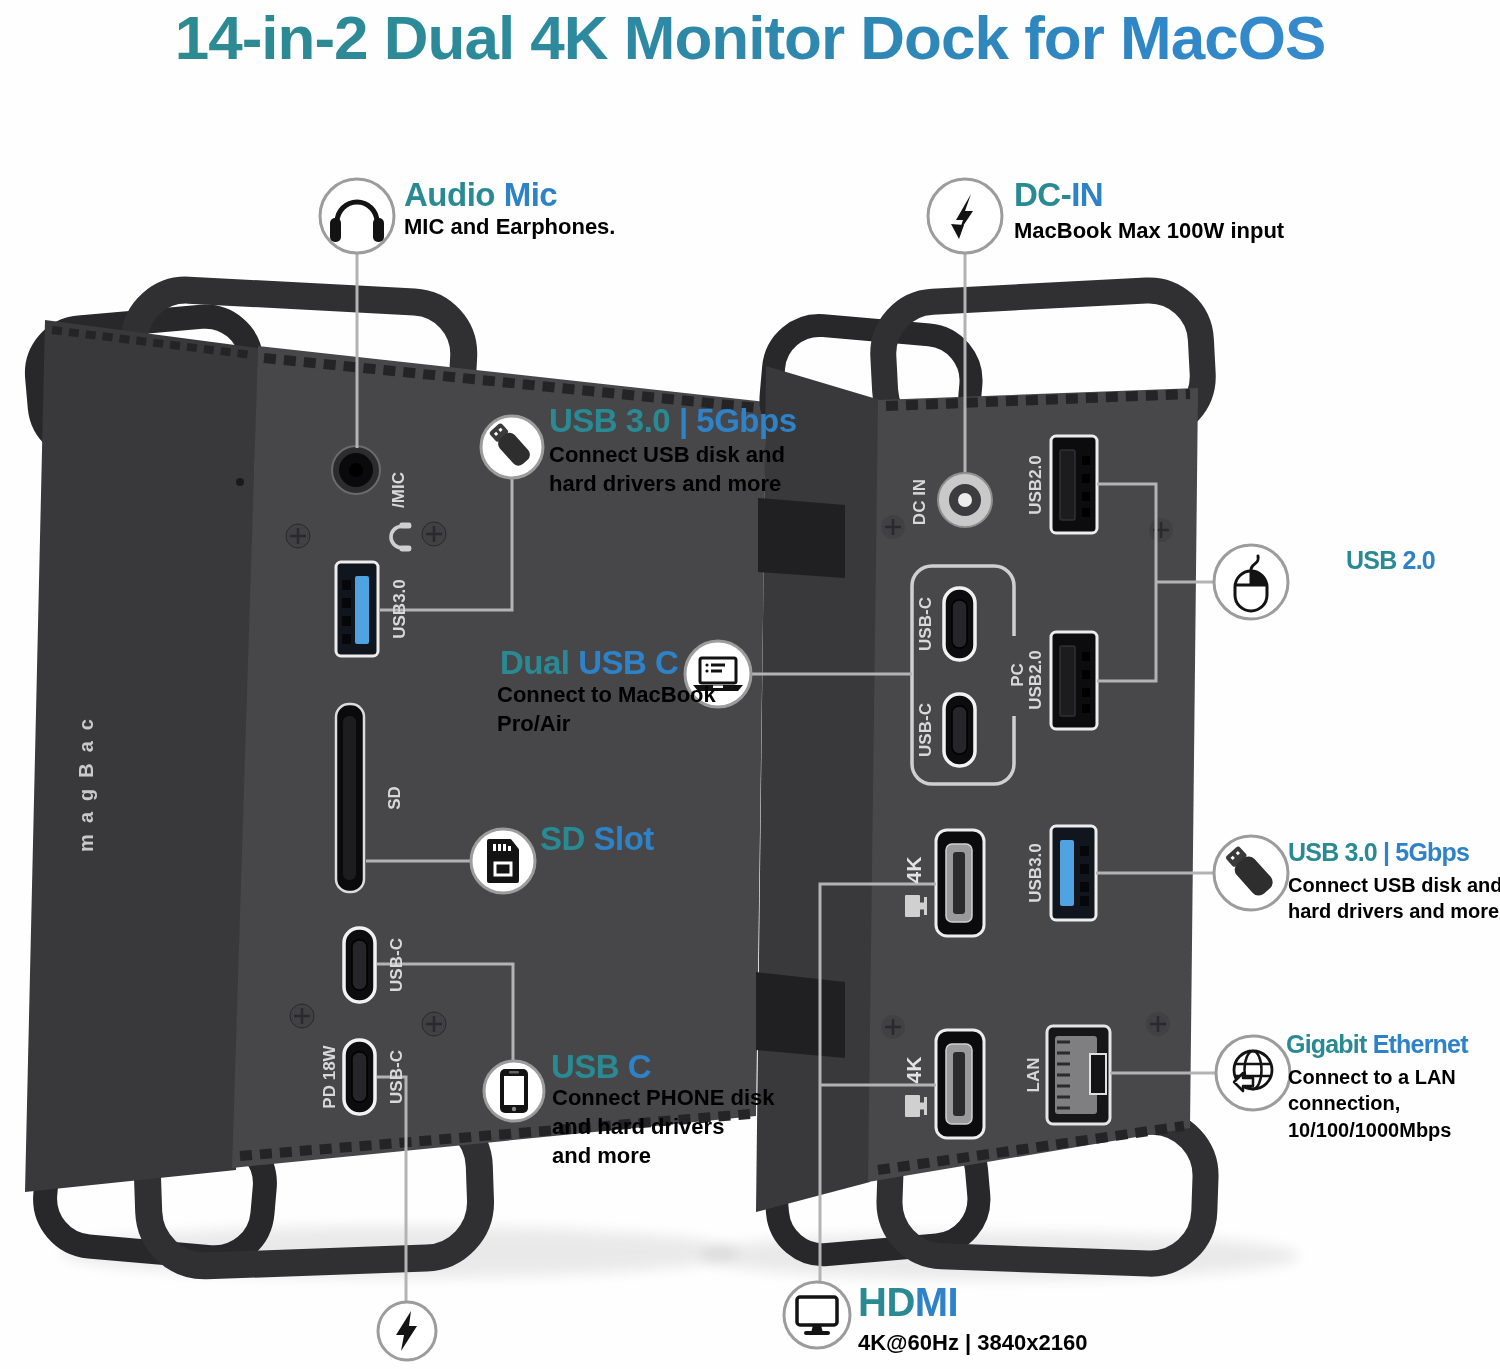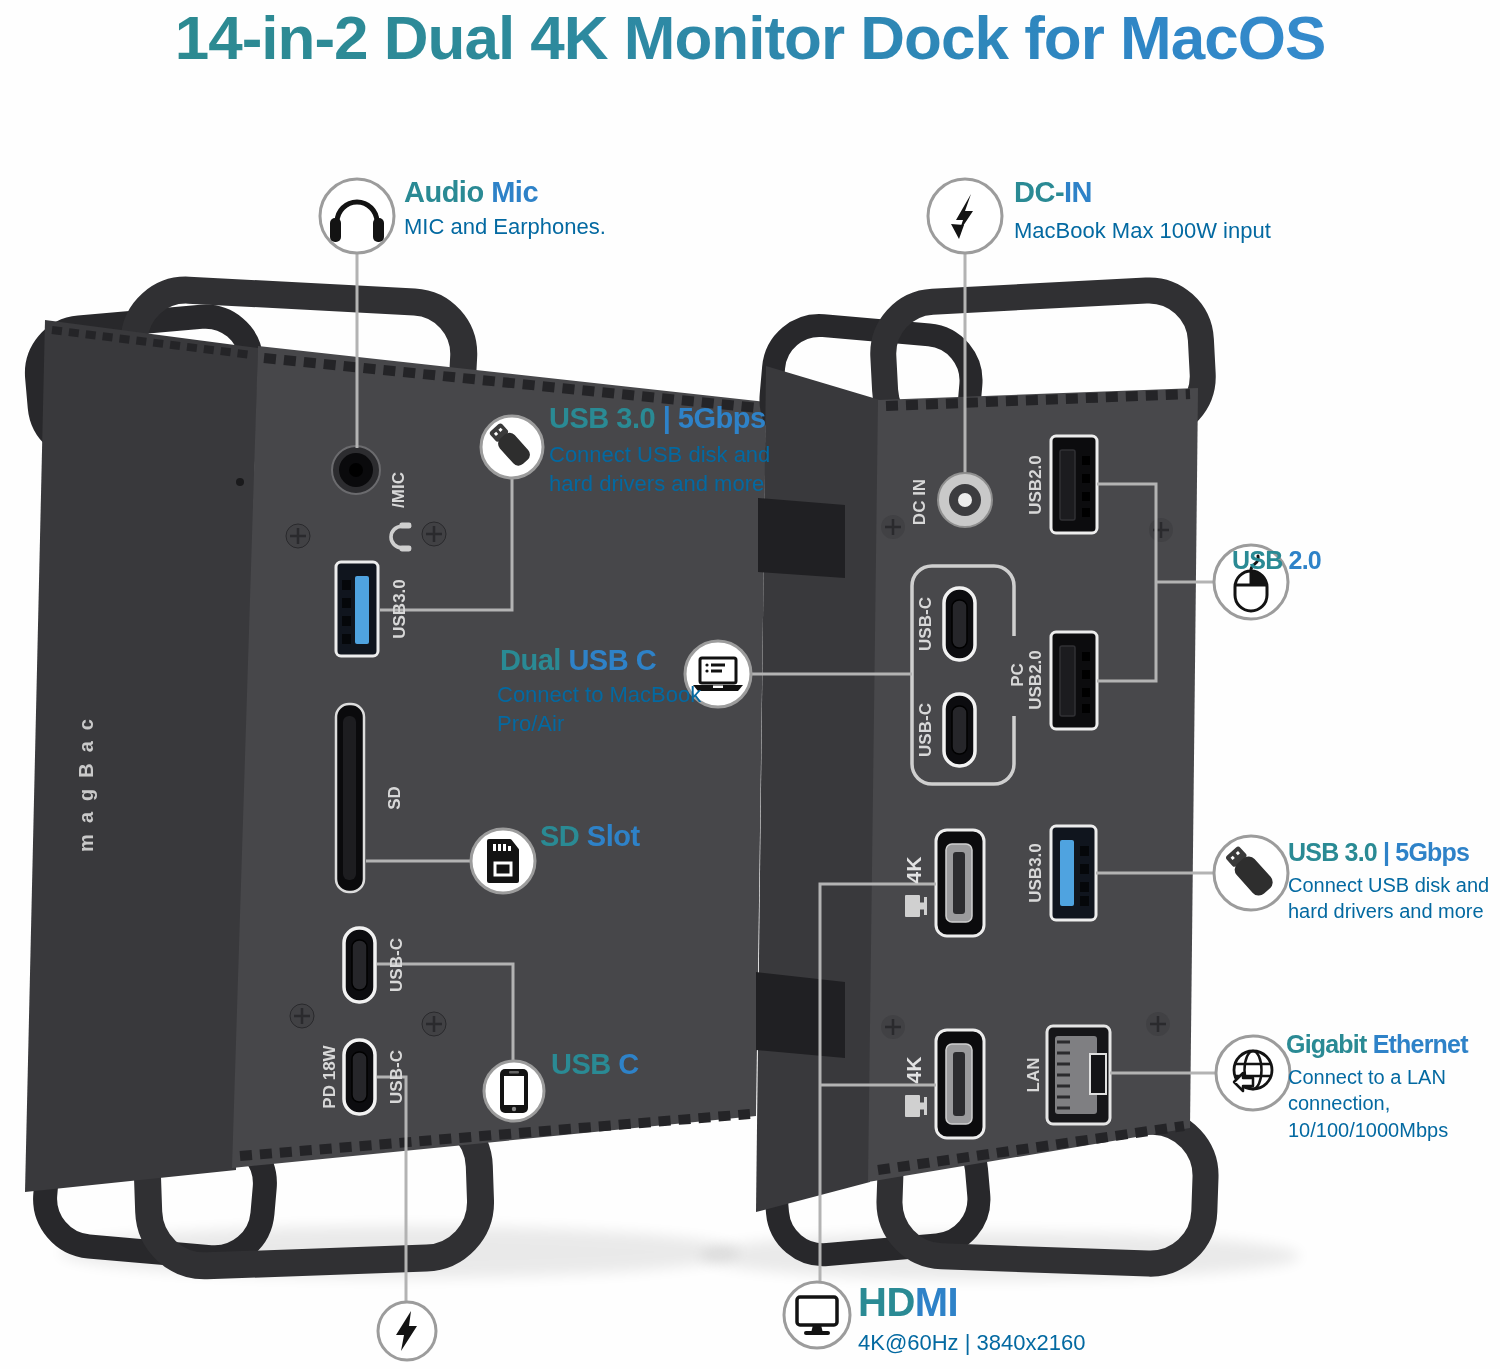--- a/index.html
+++ b/index.html
@@ -3,25 +3,25 @@
 <meta charset="utf-8">
 <style>
   html,body{margin:0;padding:0;background:#fff;}
   .stage{position:relative;width:1500px;height:1369px;background:#fefefe;overflow:hidden;
          font-family:"Liberation Sans","DejaVu Sans",sans-serif;}
   .stage svg{position:absolute;left:0;top:0;}
   .title{position:absolute;left:0;top:2px;width:1500px;text-align:center;
          font-size:62px;font-weight:bold;letter-spacing:-1px;white-space:nowrap;
          background:linear-gradient(90deg,#2c8a8c 0%,#2d8a9b 35%,#2f86c5 75%,#3a8fd2 100%);
          -webkit-background-clip:text;background-clip:text;color:transparent;}
-  .heading{position:absolute;font-weight:bold;font-size:29px;letter-spacing:-0.5px;white-space:nowrap;}
+  .heading{position:absolute;font-weight:bold;font-size:33px;letter-spacing:-0.5px;white-space:nowrap;}
   .heading.small{font-size:25px;letter-spacing:-0.8px;}
   .heading.big{font-size:40px;}
   .p1{color:#2a8a94;} .p2{color:#2e82c8;}
-  .desc{position:absolute;font-size:22px;color:#0369a1;line-height:1.32;white-space:nowrap;}
+  .desc{position:absolute;font-size:22px;color:#000000;line-height:1.32;white-space:nowrap;font-weight:bold;}
   .desc.small{font-size:20px;}
   .plabel{position:absolute;font-size:17px;font-weight:bold;color:#d8d8d8;white-space:nowrap;
           transform:translate(-50%,-50%) rotate(-90deg);}
   .plabel.k4{font-size:21px;color:#e2e2e2;}
   .plabel.brand{font-size:20px;letter-spacing:11px;color:#c9c9c9;}
 </style>
 </head>
 <body>
 
 <div class="stage">
@@ -363,28 +363,33 @@
 
   <div class="heading" style="left:500px;top:644px"><span class="p1">Dual </span><span class="p2">USB C</span></div>
   <div class="desc" style="left:497px;top:680px">
       <div>Connect to MacBook</div>
       <div>Pro/Air</div>
     </div>
 
   <div class="heading" style="left:540px;top:820px"><span class="p1">SD </span><span class="p2">Slot</span></div>
 
   <div class="heading" style="left:551px;top:1048px"><span class="p1">USB </span><span class="p2">C</span></div>
+  <div class="desc" style="left:552px;top:1083px">
+      <div>Connect PHONE disk</div>
+      <div>and hard drivers</div>
+      <div>and more</div>
+    </div>
 
 
   <div class="heading" style="left:1014px;top:176px"><span class="p1">DC-</span><span class="p2">IN</span></div>
   <div class="desc" style="left:1014px;top:216px">
       <div>MacBook Max 100W input</div>
     </div>
 
-  <div class="heading small" style="left:1232px;top:546px"><span class="p1">USB </span><span class="p2">2.0</span></div>
+  <div class="heading small" style="left:1346px;top:546px"><span class="p1">USB </span><span class="p2">2.0</span></div>
 
   <div class="heading small" style="left:1288px;top:838px"><span class="p1">USB 3.0 </span><span class="p2">| 5Gbps</span></div>
   <div class="desc small" style="left:1288px;top:872px">
       <div>Connect USB disk and</div>
       <div>hard drivers and more</div>
     </div>
 
   <div class="heading small" style="left:1286px;top:1030px"><span class="p1">Gigabit </span><span class="p2">Ethernet</span></div>
   <div class="desc small" style="left:1288px;top:1064px">
       <div>Connect to a LAN</div>

